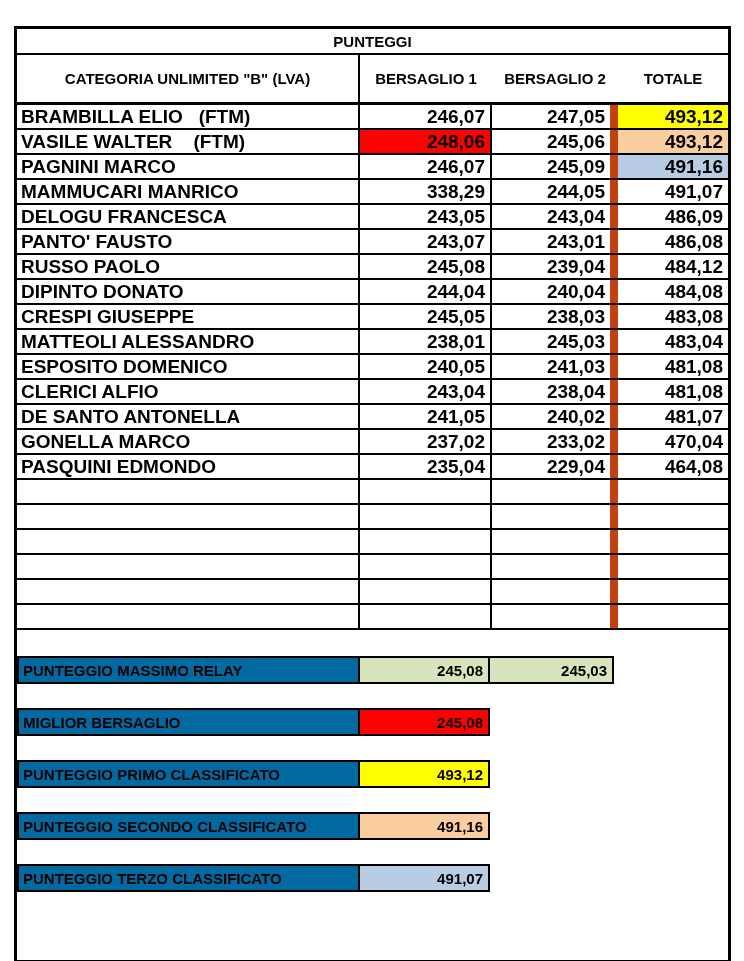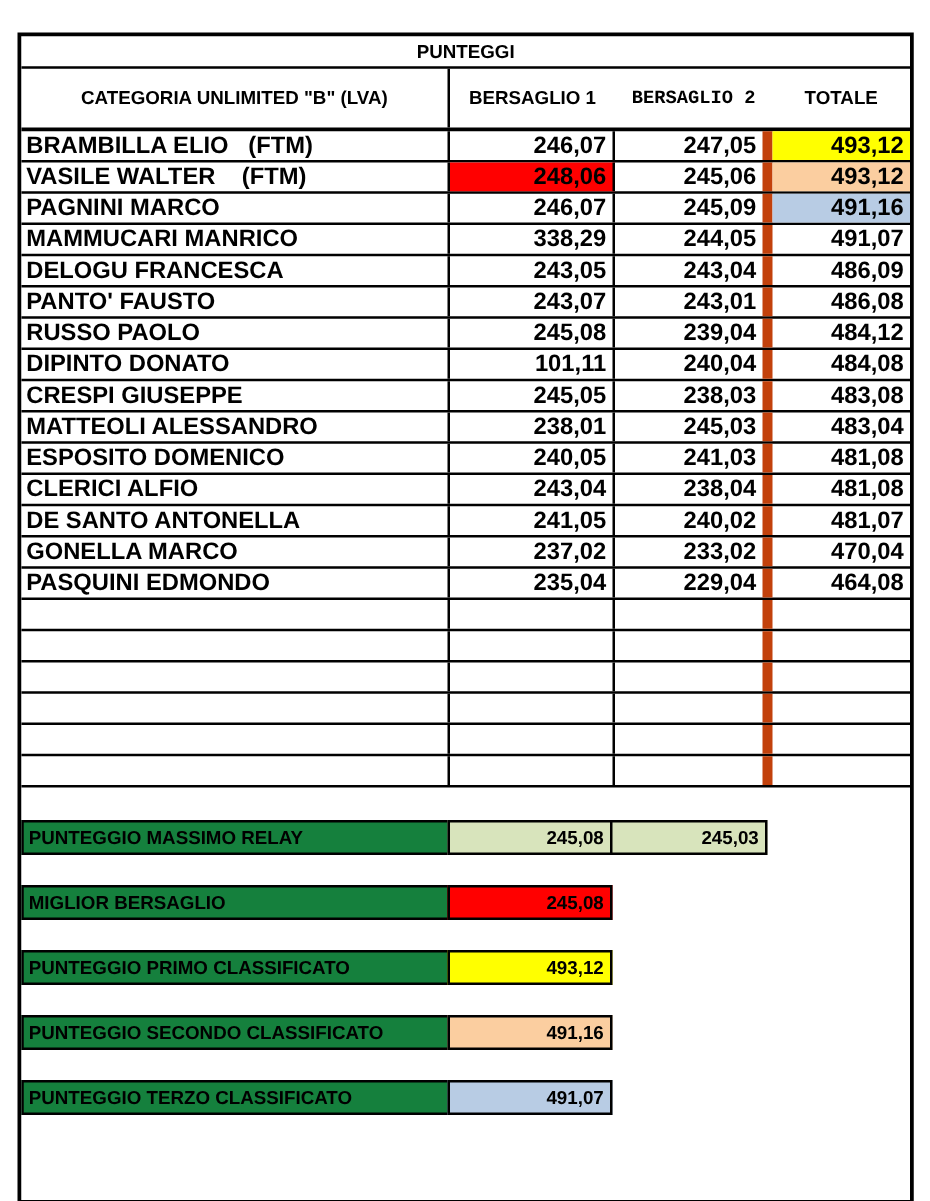--- a/index.html
+++ b/index.html
@@ -31,21 +31,21 @@
     border-bottom:3px solid #000;
     display:flex;
     font-size:15px;
   }
   .hcell {
     display:flex; align-items:center; justify-content:center;
     height:100%; text-align:center;
   }
   .w-name { width:343px; }
   .w-b1   { width:132px;text-align:right; }
-  .w-b2   { width:126px;font-family:Liberation Mono, monospace; }
+  .w-b2   { width:126px; }
   .w-tot  { flex:1; }
   .header-row .w-name { border-right:2px solid #000; }
 
   .grid-row {
     display:flex;
     height:25px;
     border-bottom:2px solid #000;
     font-size:19px;
   }
   .cell {
@@ -67,21 +67,21 @@
   .summary { margin-top:26px; }
   .sum-row {
     display:flex;
     height:28px;
     margin-bottom:24px;
     font-size:15px;
   }
   .sum-label {
     width:343px;
     border:2px solid #000;
-    background:#15803d;
+    background:#0369a1;
     display:flex; align-items:center;
     padding-left:4px;
     white-space:pre;
     overflow:hidden;
   }
   .sum-val {
     border:2px solid #000;
     margin-left:-2px;
     display:flex; align-items:center; justify-content:flex-end;
     padding-right:5px;
@@ -138,21 +138,21 @@
         <div class="cell num tot">486,08</div>
       </div>
       <div class="grid-row">
         <div class="cell name">RUSSO PAOLO</div>
         <div class="cell num b1">245,08</div>
         <div class="cell num b2">239,04</div>
         <div class="cell num tot">484,12</div>
       </div>
       <div class="grid-row">
         <div class="cell name">DIPINTO DONATO</div>
-        <div class="cell num b1">101,11</div>
+        <div class="cell num b1">244,04</div>
         <div class="cell num b2">240,04</div>
         <div class="cell num tot">484,08</div>
       </div>
       <div class="grid-row">
         <div class="cell name">CRESPI GIUSEPPE</div>
         <div class="cell num b1">245,05</div>
         <div class="cell num b2">238,03</div>
         <div class="cell num tot">483,08</div>
       </div>
       <div class="grid-row">

